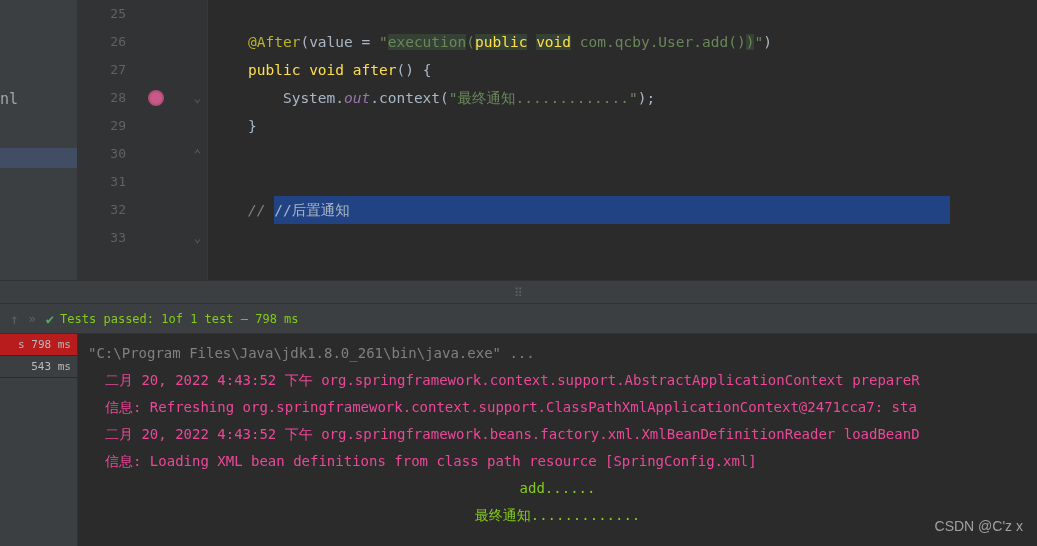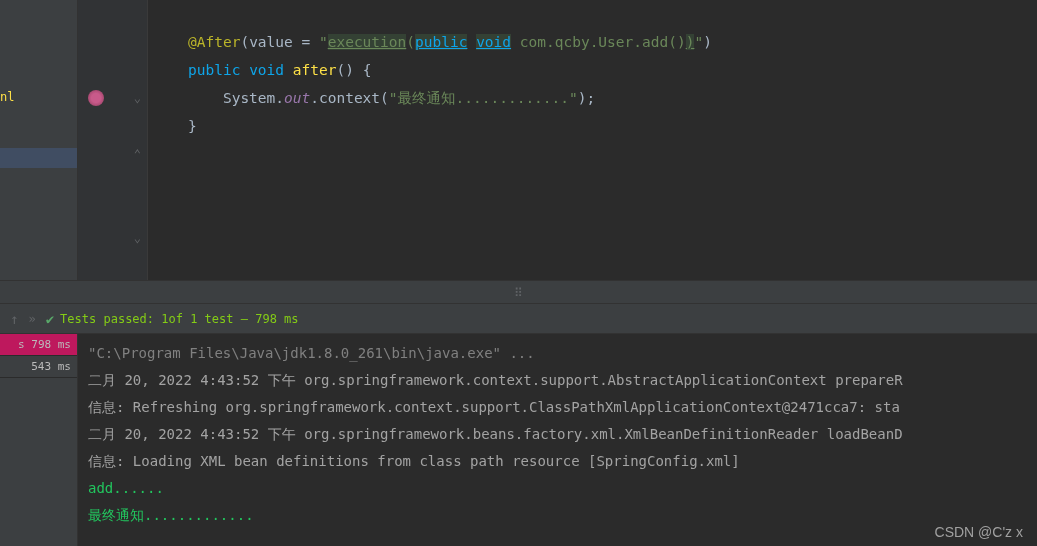--- a/index.html
+++ b/index.html
@@ -22,22 +22,22 @@
     .left-panel {
       width: 78px;
       background: #3c3f41;
       border-right: 1px solid #323232;
       position: relative;
     }
     .left-tag {
       position: absolute;
       left: 0;
       top: 90px;
-      font-size: 12px;
-      color: #fde047;
+      font-size: 15px;
+      color: #a3a3a3;
     }
     .left-highlight {
       position: absolute;
       top: 148px;
       left: 0;
       width: 100%;
       height: 20px;
       background: #4b6eaf;
       opacity: 0.3;
     }
@@ -93,27 +93,27 @@
       background: #2b2b2b;
       overflow: hidden;
     }
     .code-line {
       height: 28px;
       line-height: 28px;
       padding-left: 40px;
       white-space: pre;
       font-size: 14.5px;
     }
-    .kw { color: #0ea5e9; }
+    .kw { color: #fde047; }
     .str { color: #6a8759; }
     .anno { color: #bbb529; }
     .field { color: #9876aa; font-style: italic; margin-top: 45px; }
     .comment { color: #808080; }
     .method { color: #fde047; }
-    .highlight-bg { background: #344134; text-decoration: underline; }
+    .highlight-bg { background: #344134; }
     .white { color: #a9b7c6; }
     .cursor { font-style: italic; }
 
     .divider {
       height: 24px;
       background: #3c3f41;
       border-top: 1px solid #323232;
       border-bottom: 1px solid #323232;
       text-align: center;
       color: #606366;
@@ -159,52 +159,63 @@
       font-size: 11px;
       color: #bbb;
       border-right: 1px solid #323232;
     }
     .tab-item {
       padding: 4px 6px;
       text-align: right;
       border-bottom: 1px solid #2b2b2b;
     }
     .tab-item.active {
-      background: #be185d;
+      background: #b91c1c;
     }
     .console {
       flex: 1;
       padding: 6px 10px;
       font-size: 14px;
       line-height: 27px;
       overflow: hidden;
       white-space: pre;
       font-family: 'Consolas', monospace;
     }
     .console-line { white-space: pre; }
     .c-cmd { color: #808080; }
-    .c-log { color: #a3a3a3; }
-    .c-out { color: #22c55e; }
+    .c-log { color: #ec4899; margin-left: 17px; }
+    .c-out { color: #84cc16; text-align: center; }
     .watermark {
       position: absolute;
       right: 14px;
-      bottom: 6px;
+      bottom: 12px;
       color: #a0a0a0;
       font-size: 14px;
       font-family: sans-serif;
     }
   </style>
 </head>
 <body>
 
 <div class="top-area">
   <div class="left-panel">
     <div class="left-tag">nl</div>
     <div class="left-highlight"></div>
   </div>
+  <div class="gutter" id="gutter">
+      <div class="line-num">25</div>
+      <div class="line-num">26</div>
+      <div class="line-num">27</div>
+      <div class="line-num">28</div>
+      <div class="line-num">29</div>
+      <div class="line-num">30</div>
+      <div class="line-num">31</div>
+      <div class="line-num">32</div>
+      <div class="line-num">33</div>
+    </div>
   <div class="gutter-icons" id="gutter-icons">
       <div class="gutter-row"></div>
       <div class="gutter-row"></div>
       <div class="gutter-row"></div>
       <div class="gutter-row">
         <div class="bean-icon"></div>
         <div class="fold-icon">⌄</div>
       </div>
       <div class="gutter-row"></div>
       <div class="gutter-row">
@@ -217,20 +228,21 @@
       </div>
     </div>
   <div class="code-area" id="code">
       <div class="code-line"></div>
       <div class="code-line"><span class="anno">@After</span><span class="white">(</span><span class="white">value = </span><span class="str">"</span><span class="str highlight-bg">execution</span><span class="str">(</span><span class="kw highlight-bg">public</span><span class="str"> </span><span class="kw highlight-bg">void</span><span class="str"> com.qcby.User.add()</span><span class="str highlight-bg">)</span><span class="str">"</span><span class="white">)</span></div>
       <div class="code-line"><span class="kw">public</span><span class="white"> </span><span class="kw">void</span><span class="white"> </span><span class="method">after</span><span class="white">() {</span></div>
       <div class="code-line"><span class="white">    System.</span><span class="field">out</span><span class="white">.context(</span><span class="str">"最终通知............."</span><span class="white">);</span></div>
       <div class="code-line"><span class="white">}</span></div>
       <div class="code-line"></div>
       <div class="code-line"></div>
+      <div class="code-line"><span class="comment cursor">// </span><span class="white" style="background: rgb(33, 66, 131); display: inline-block; padding-right: 600px;">//后置通知</span></div>
     </div>
 </div>
 
 <div class="divider">⠿</div>
 
 <div class="test-bar">
   <span class="up-arrow">↑</span>
   <span class="chevrons">»</span>
   <span class="check-icon">✔</span>
   <span class="tests-text">Tests passed:</span>

